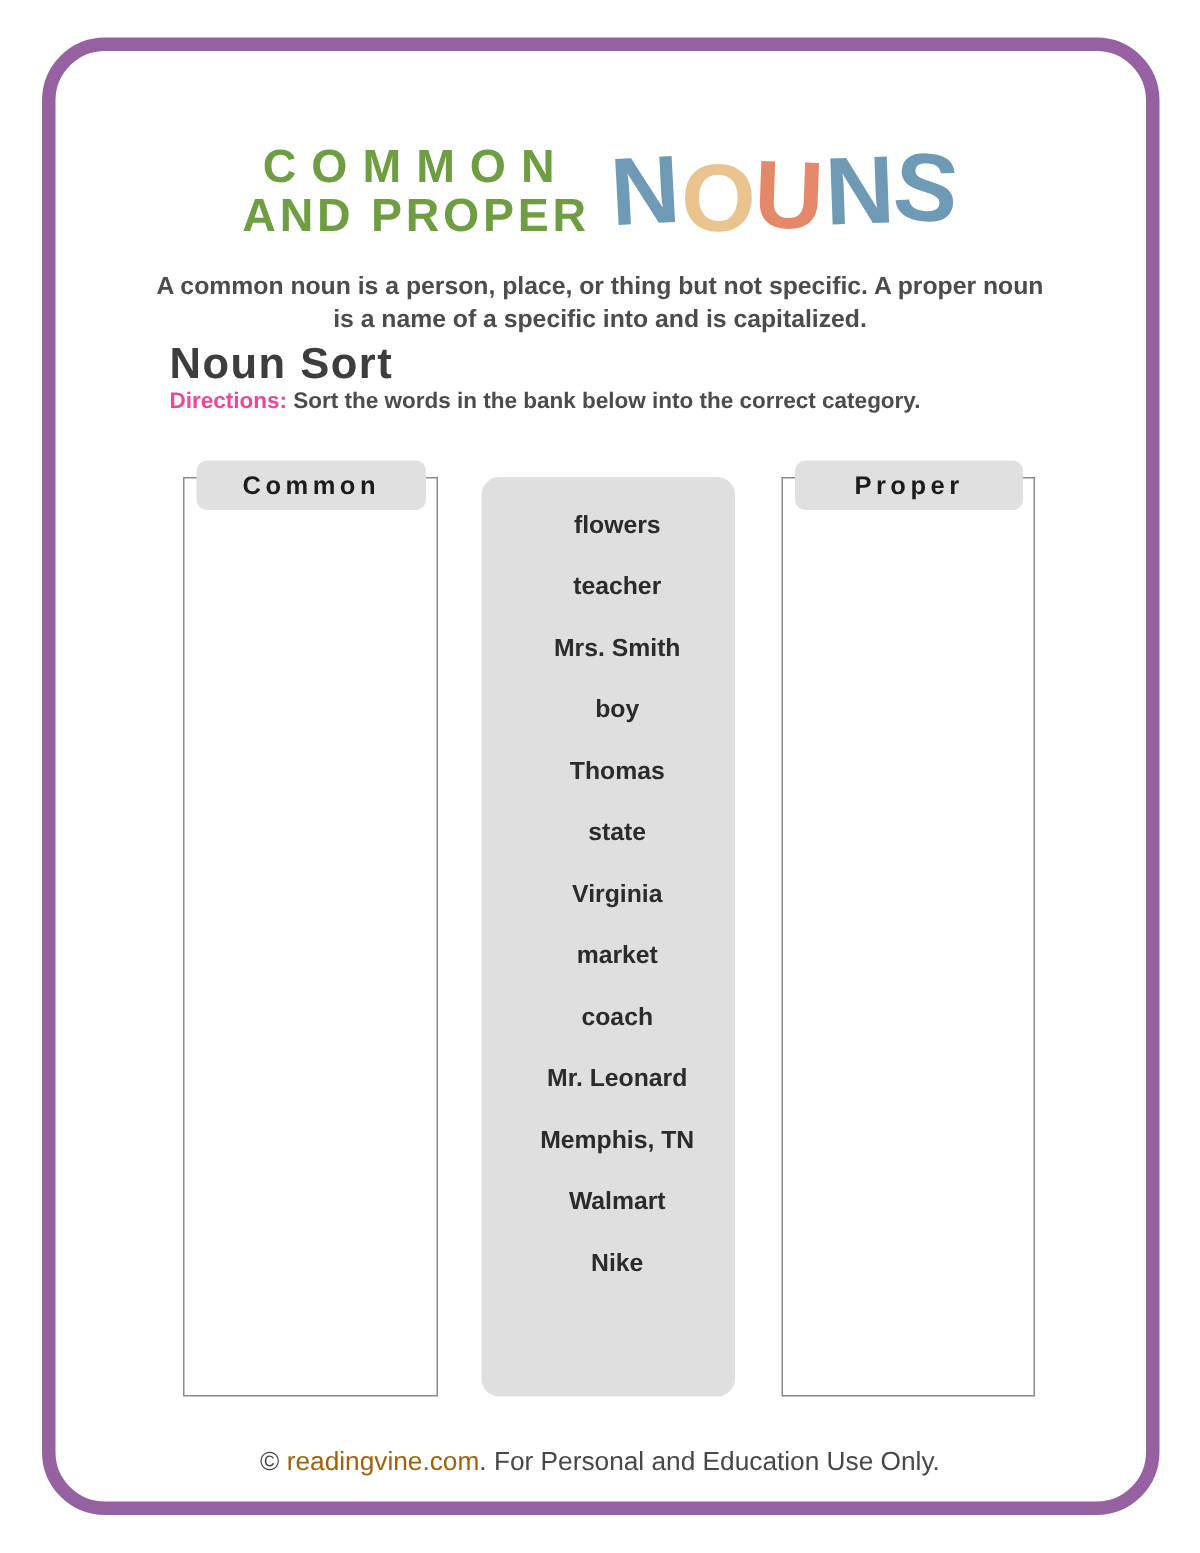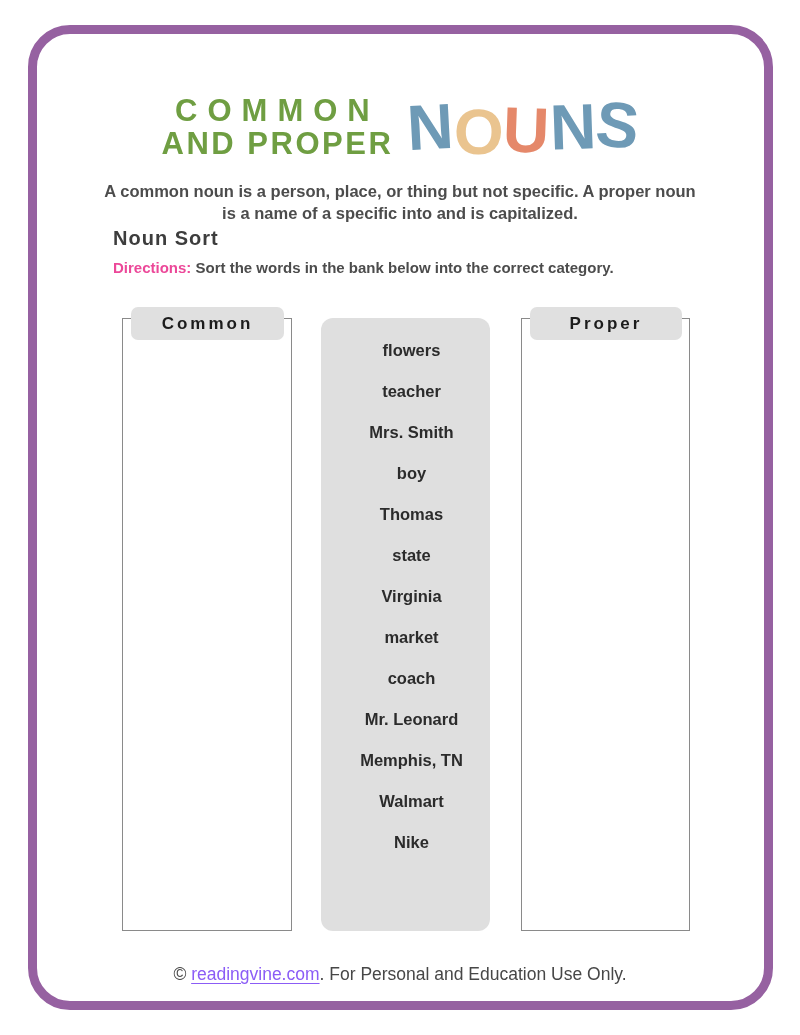--- a/index.html
+++ b/index.html
@@ -58,21 +58,21 @@
     font-size: 16.5px;
     font-weight: bold;
     color: #4c4c4c;
     line-height: 1.33;
   }
 
   
   .activity-heading {
     position: absolute;
     left: 113px; top: 227px;
-    font-size: 20px; font-weight: bold;
+    font-size: 29px; font-weight: bold;
     letter-spacing: 1px;
     color: #3d3d3d;
   }
   .directions {
     position: absolute;
     left: 113px; top: 259px;
     font-size: 15px;
   }
   .directions .dir-label { color: #ec4899; font-weight: bold; }
   .directions .dir-text  { color: #4c4c4c; font-weight: bold; }
@@ -122,23 +122,22 @@
 
   
   .footer {
     position: absolute;
     top: 964px; left: 0; width: 100%;
     text-align: center;
     font-size: 17.5px;
     color: #474747;
   }
   .footer .site-link {
-    text-decoration: underline;
     text-underline-offset: 3px;
-    color: #8b5cf6;
+    color: #a16207;
     cursor: pointer;
   }
 </style>
 </head>
 <body>
 
 <div class="page-frame"></div>
 
 <div class="title-wrap">
   <div class="title-green">

